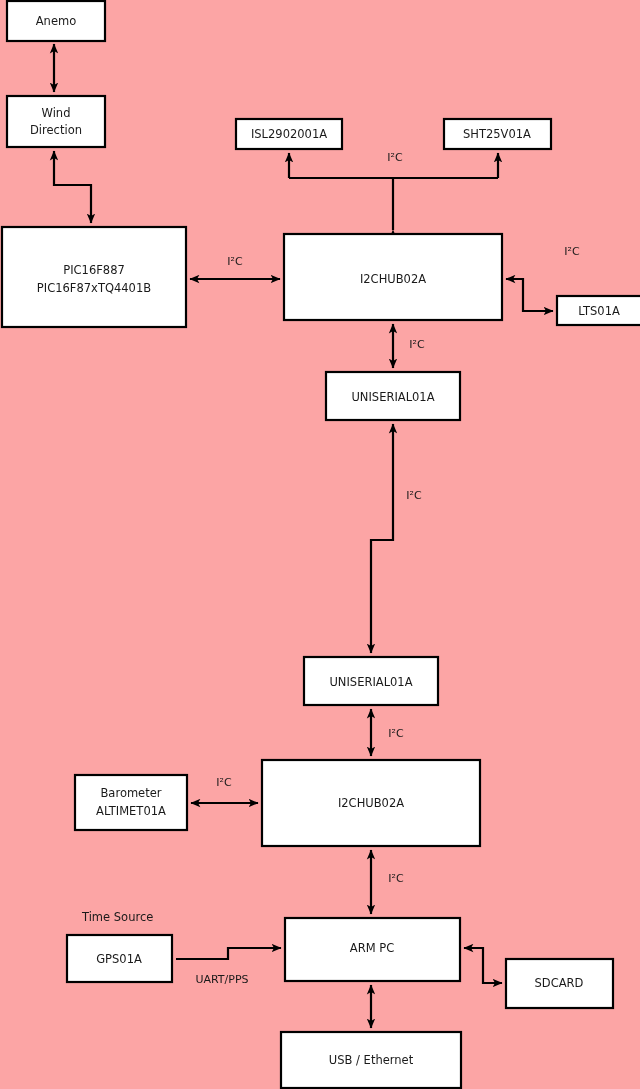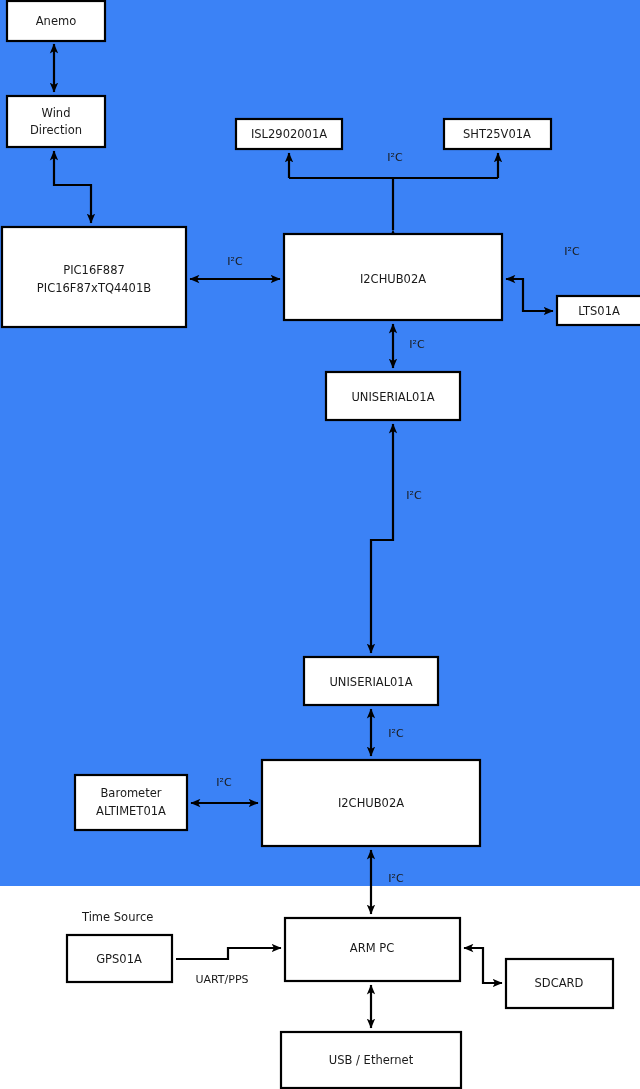--- a/index.html
+++ b/index.html
@@ -9,22 +9,22 @@
   }
   body {
     width: 640px;
     height: 1089px;
     overflow: hidden;
     font-family: "DejaVu Sans", "Liberation Sans", sans-serif;
   }
   #diagram-root {
     position: relative;
     width: 640px;
-    height: 886px;
-    background: #3b82f6;
+    height: 1089px;
+    background: #fca5a5;
   }
   svg.diagram-canvas {
     position: absolute;
     top: 0;
     left: 0;
     width: 640px;
     height: 1089px;
     display: block;
   }
   .node-box {

